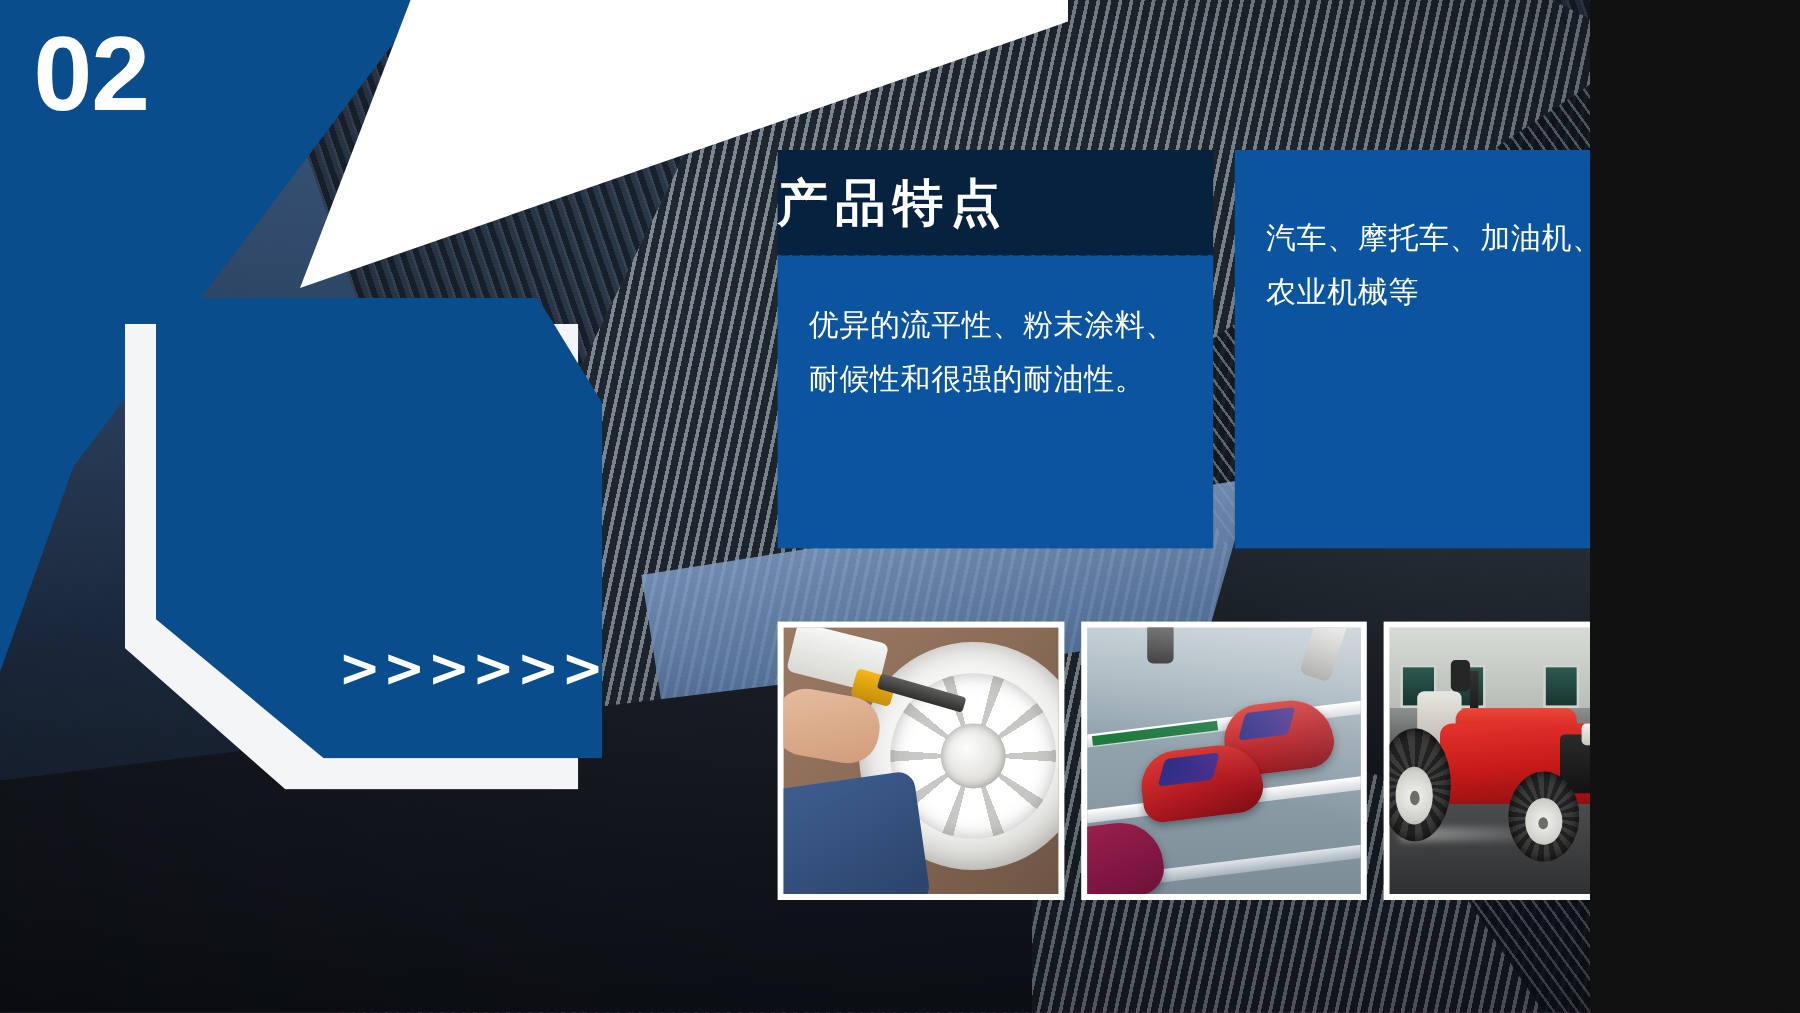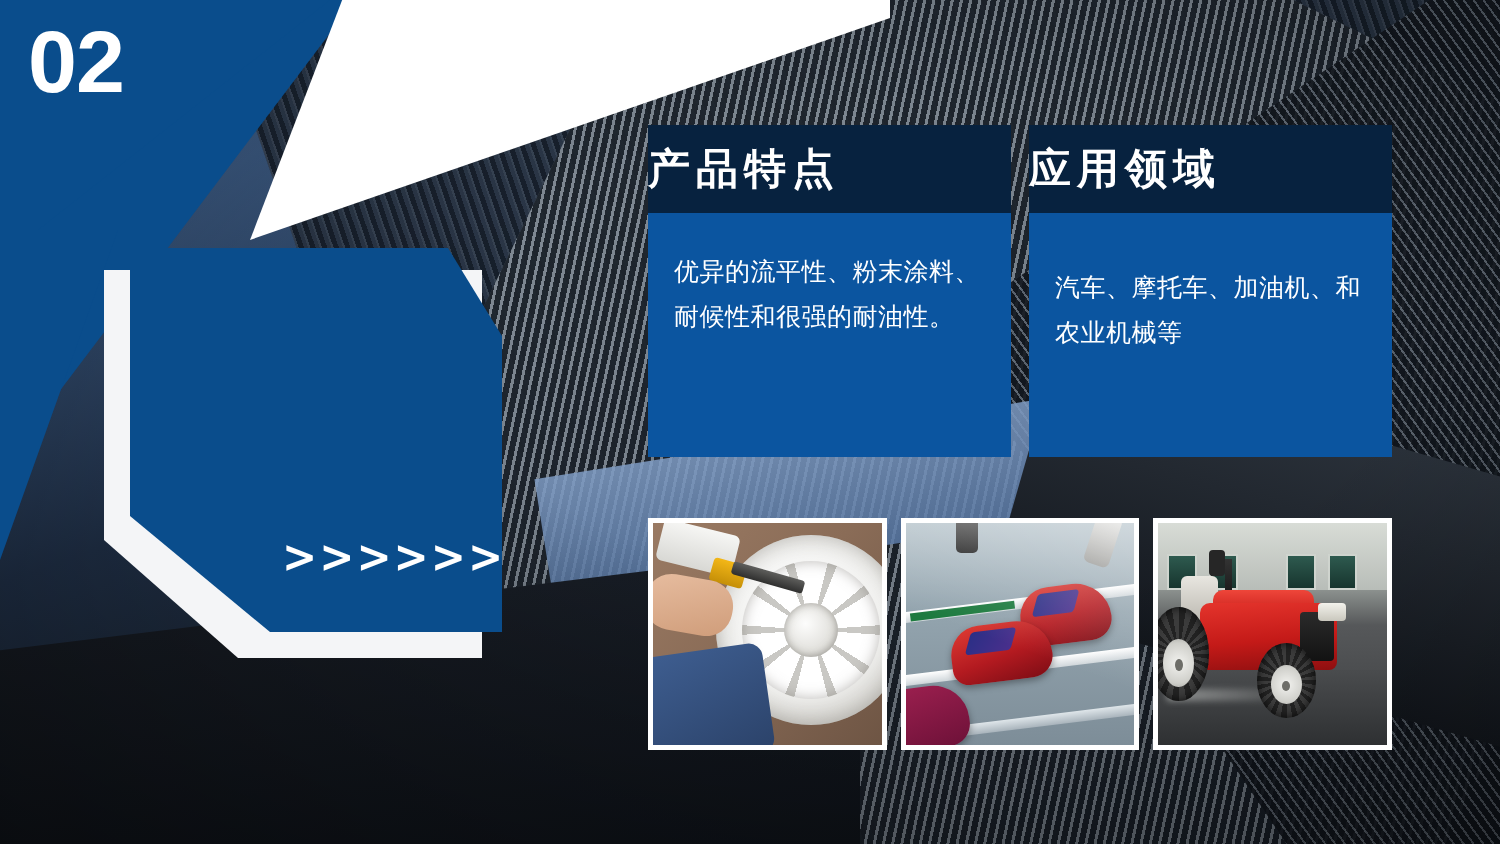--- a/index.html
+++ b/index.html
@@ -1,20 +1,20 @@
 <!DOCTYPE html>
 <html><head>
 <meta charset="utf-8">
 <style>
   html,body{margin:0;padding:0;background:#111;}
   body{font-family:"Liberation Sans","DejaVu Sans",sans-serif;}
 
   .slide{
     position:relative;
-    width:1500px;height:844px;
+    width:1325px;height:844px;
     overflow:hidden;
     background:#ec4899;
   }
 
   
   .bg{position:absolute;inset:0;overflow:hidden;}
   .bg-sky{
     position:absolute;inset:0;
     background:
       linear-gradient(160deg,#4d6f9e 0%,#3d5c85 18%,#22334c 42%,#1a2430 62%,#11161d 100%);
@@ -373,23 +373,20 @@
     <div class="col">
       <div class="col-head">
         <span>产品特点</span>
       </div>
       <div class="col-body">
         <p>优异的流平性、粉末涂料、耐候性和很强的耐油性。</p>
       </div>
     </div>
 
     <div class="col">
-      <div class="col-head">
-        <span>应用领域</span>
-      </div>
       <div class="col-body pad2">
         <p>汽车、摩托车、加油机、和农业机械等</p>
       </div>
     </div>
 
   </div>
 
   <div class="photos">
 
     <div class="photo">

